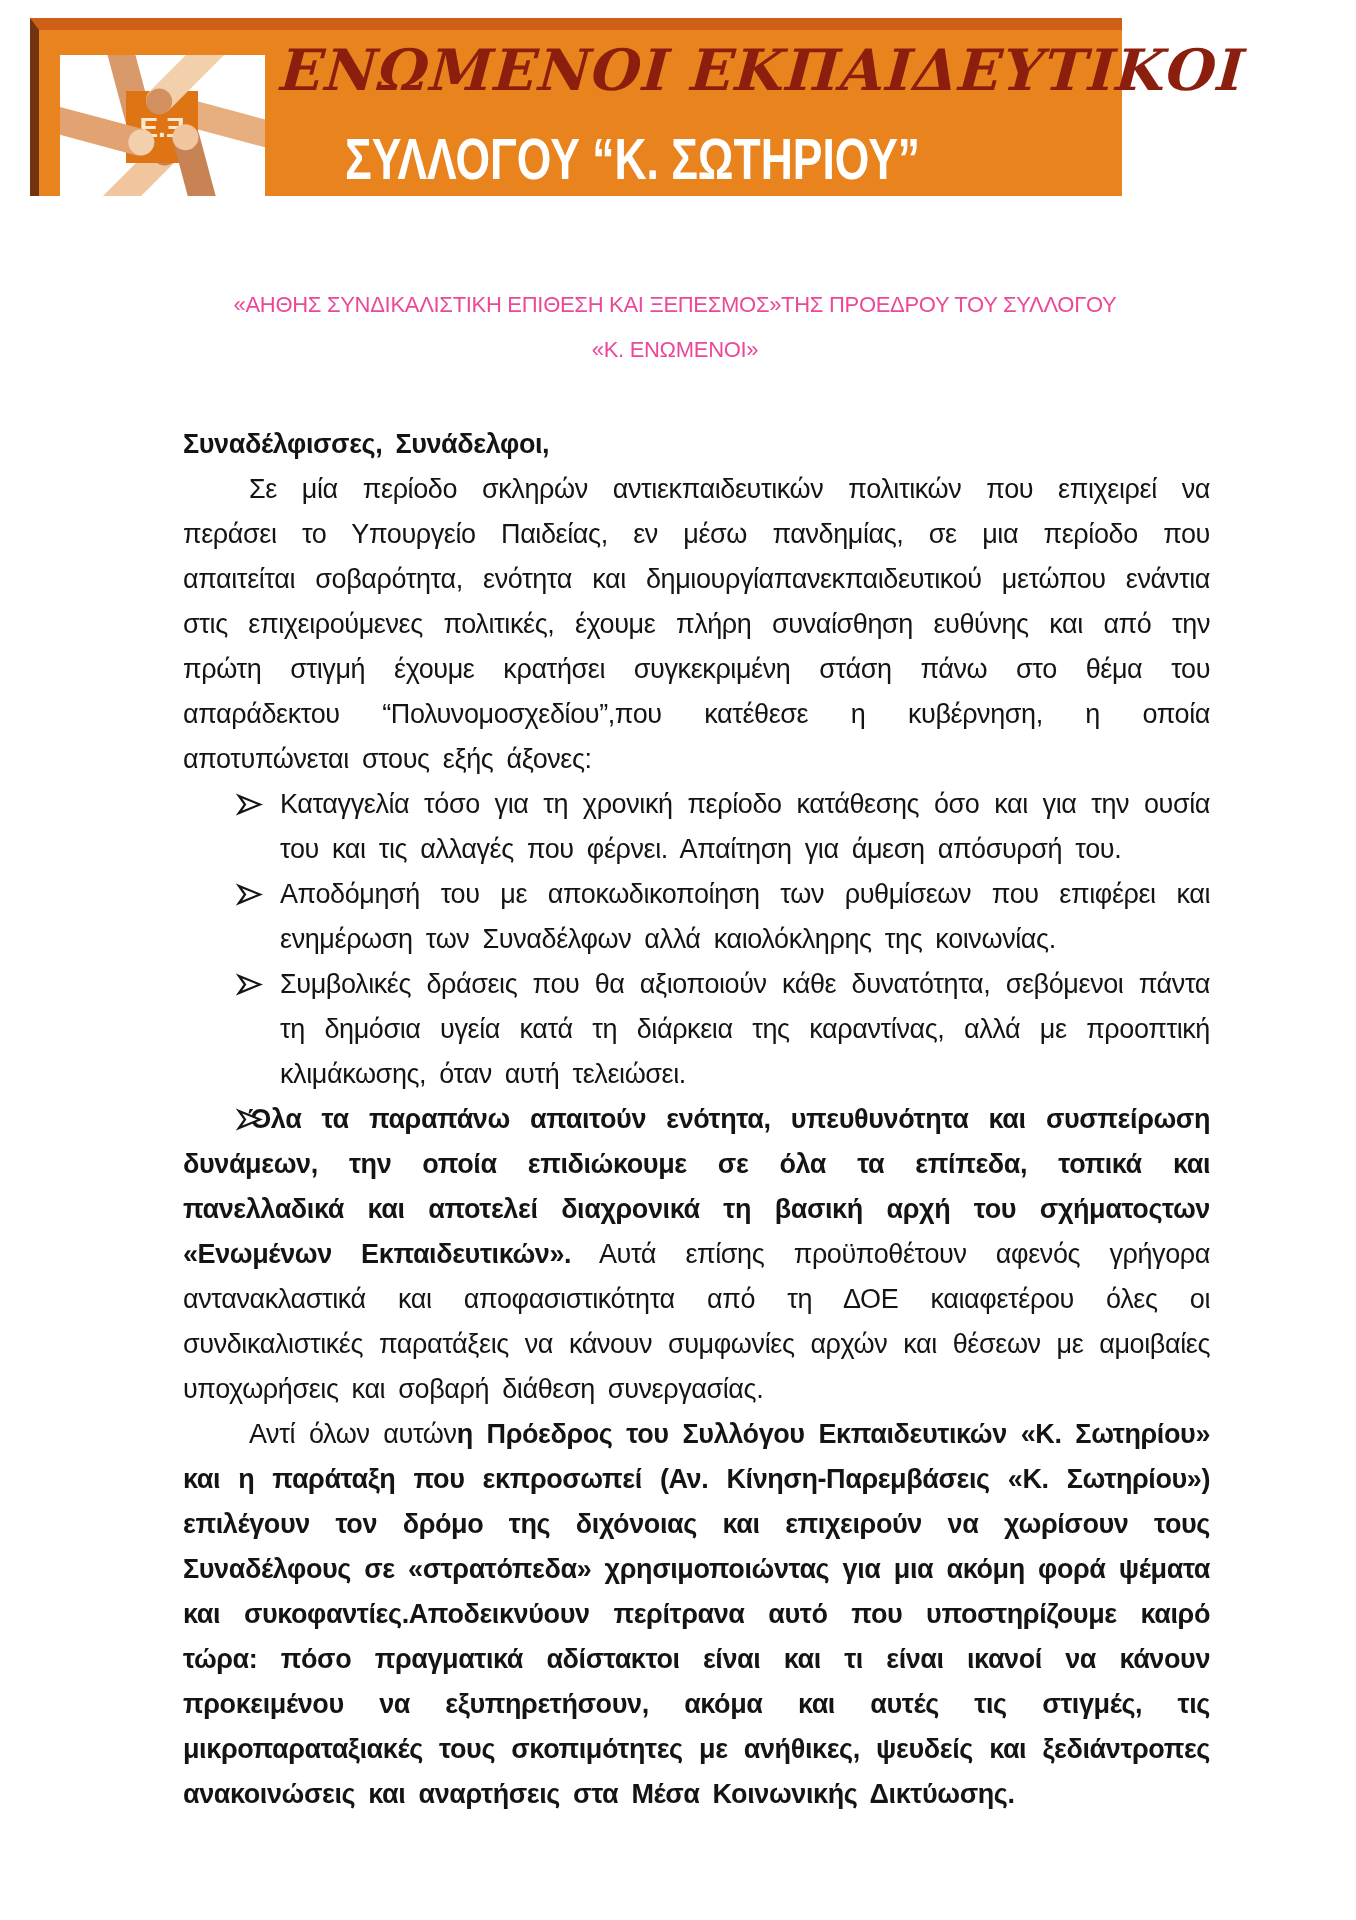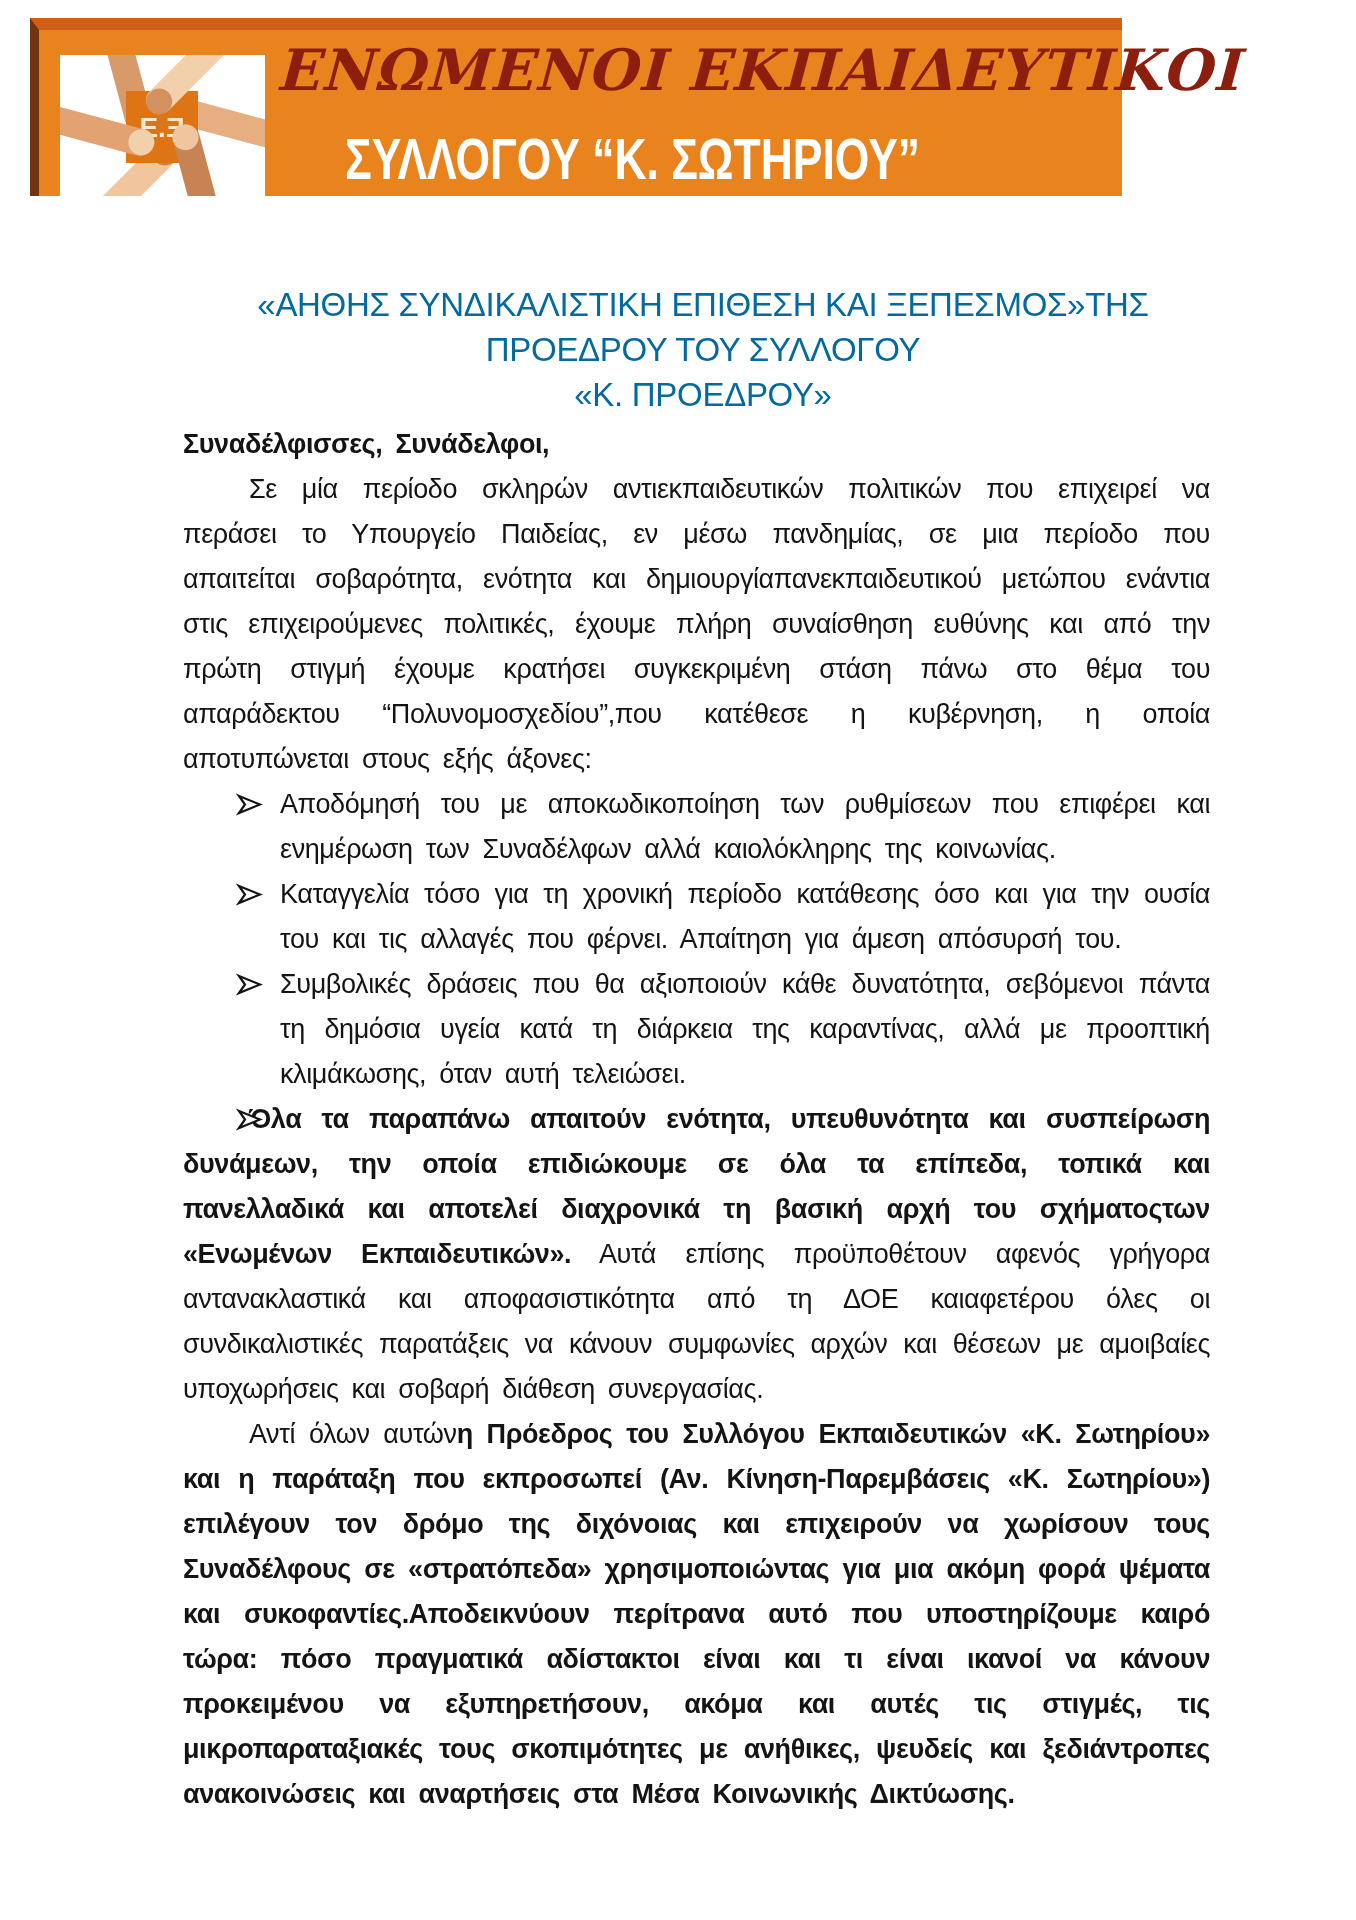--- a/index.html
+++ b/index.html
@@ -55,27 +55,27 @@
     font-weight: bold;
     font-size: 57px;
     white-space: nowrap;
     transform: scaleX(0.78);
     transform-origin: center;
   }
 
   
   .doc-title {
     position: absolute;
-    left: 182px; top: 282px;
+    left: 154px; top: 282px;
     width: 1042px;
     text-align: center;
-    font-size: 33px;
+    font-size: 22px;
     line-height: 45px;
     letter-spacing: -0.3px;
-    color: #0369a1;
+    color: #ec4899;
   }
   .body-text {
     position: absolute;
     left: 183px; top: 422px;
     width: 1027px;
     font-size: 27px;
     line-height: 45px;
     text-align: justify;
     letter-spacing: -0.4px;
     word-spacing: 6px;
@@ -144,45 +144,45 @@
 
     <div class="script-title">ΕΝΩΜΕΝΟΙ ΕΚΠΑΙΔΕΥΤΙΚΟΙ</div>
 
     <div class="subtitle-wrap">
       <span class="org-subtitle">ΣΥΛΛΟΓΟΥ “Κ. ΣΩΤΗΡΙΟΥ”</span>
     </div>
   </div>
 
   <div class="doc-title">
     <div>«ΑΗΘΗΣ ΣΥΝΔΙΚΑΛΙΣΤΙΚΗ ΕΠΙΘΕΣΗ ΚΑΙ ΞΕΠΕΣΜΟΣ»ΤΗΣ ΠΡΟΕΔΡΟΥ ΤΟΥ ΣΥΛΛΟΓΟΥ</div>
-    <div>«Κ. ΠΡΟΕΔΡΟΥ»</div>
+    <div>«Κ. ΕΝΩΜΕΝΟΙ»</div>
   </div>
 
   <div class="body-text">
 
     <p class="salutation">Συναδέλφισσες, Συνάδελφοι,</p>
 
     <p class="indent"><span>Σε μία περίοδο σκληρών αντιεκπαιδευτικών πολιτικών που επιχειρεί να περάσει το Υπουργείο Παιδείας, εν μέσω πανδημίας, σε μια περίοδο που απαιτείται σοβαρότητα, ενότητα και δημιουργίαπανεκπαιδευτικού μετώπου ενάντια στις επιχειρούμενες πολιτικές, έχουμε πλήρη συναίσθηση ευθύνης και από την πρώτη στιγμή έχουμε κρατήσει συγκεκριμένη στάση πάνω στο θέμα του απαράδεκτου “Πολυνομοσχεδίου”,που κατέθεσε η κυβέρνηση, η οποία αποτυπώνεται στους εξής άξονες:</span></p>
 
     <ul class="axes">
       <li>
         <span class="arrow-marker">
           <svg viewBox="0 0 27 23">
               <path d="M3 3 L24 11.5 L3 20 L9 11.5 Z" fill="#ffffff" stroke="#141414" stroke-width="2.2" stroke-linejoin="miter"></path>
             </svg>
         </span>
+        <span>Καταγγελία τόσο για τη χρονική περίοδο κατάθεσης όσο και για την ουσία του και τις αλλαγές που φέρνει. Απαίτηση για άμεση απόσυρσή του.</span>
+      </li>
+      <li>
+        <span class="arrow-marker">
+          <svg viewBox="0 0 27 23">
+              <path d="M3 3 L24 11.5 L3 20 L9 11.5 Z" fill="#ffffff" stroke="#141414" stroke-width="2.2" stroke-linejoin="miter"></path>
+            </svg>
+        </span>
         <span>Αποδόμησή του με αποκωδικοποίηση των ρυθμίσεων που επιφέρει και ενημέρωση των Συναδέλφων αλλά καιολόκληρης της κοινωνίας.</span>
-      </li>
-      <li>
-        <span class="arrow-marker">
-          <svg viewBox="0 0 27 23">
-              <path d="M3 3 L24 11.5 L3 20 L9 11.5 Z" fill="#ffffff" stroke="#141414" stroke-width="2.2" stroke-linejoin="miter"></path>
-            </svg>
-        </span>
-        <span>Καταγγελία τόσο για τη χρονική περίοδο κατάθεσης όσο και για την ουσία του και τις αλλαγές που φέρνει. Απαίτηση για άμεση απόσυρσή του.</span>
       </li>
       <li>
         <span class="arrow-marker">
           <svg viewBox="0 0 27 23">
               <path d="M3 3 L24 11.5 L3 20 L9 11.5 Z" fill="#ffffff" stroke="#141414" stroke-width="2.2" stroke-linejoin="miter"></path>
             </svg>
         </span>
         <span>Συμβολικές δράσεις που θα αξιοποιούν κάθε δυνατότητα, σεβόμενοι πάντα τη δημόσια υγεία κατά τη διάρκεια της καραντίνας, αλλά με προοπτική κλιμάκωσης, όταν αυτή τελειώσει.</span>
       </li>
       <li>

